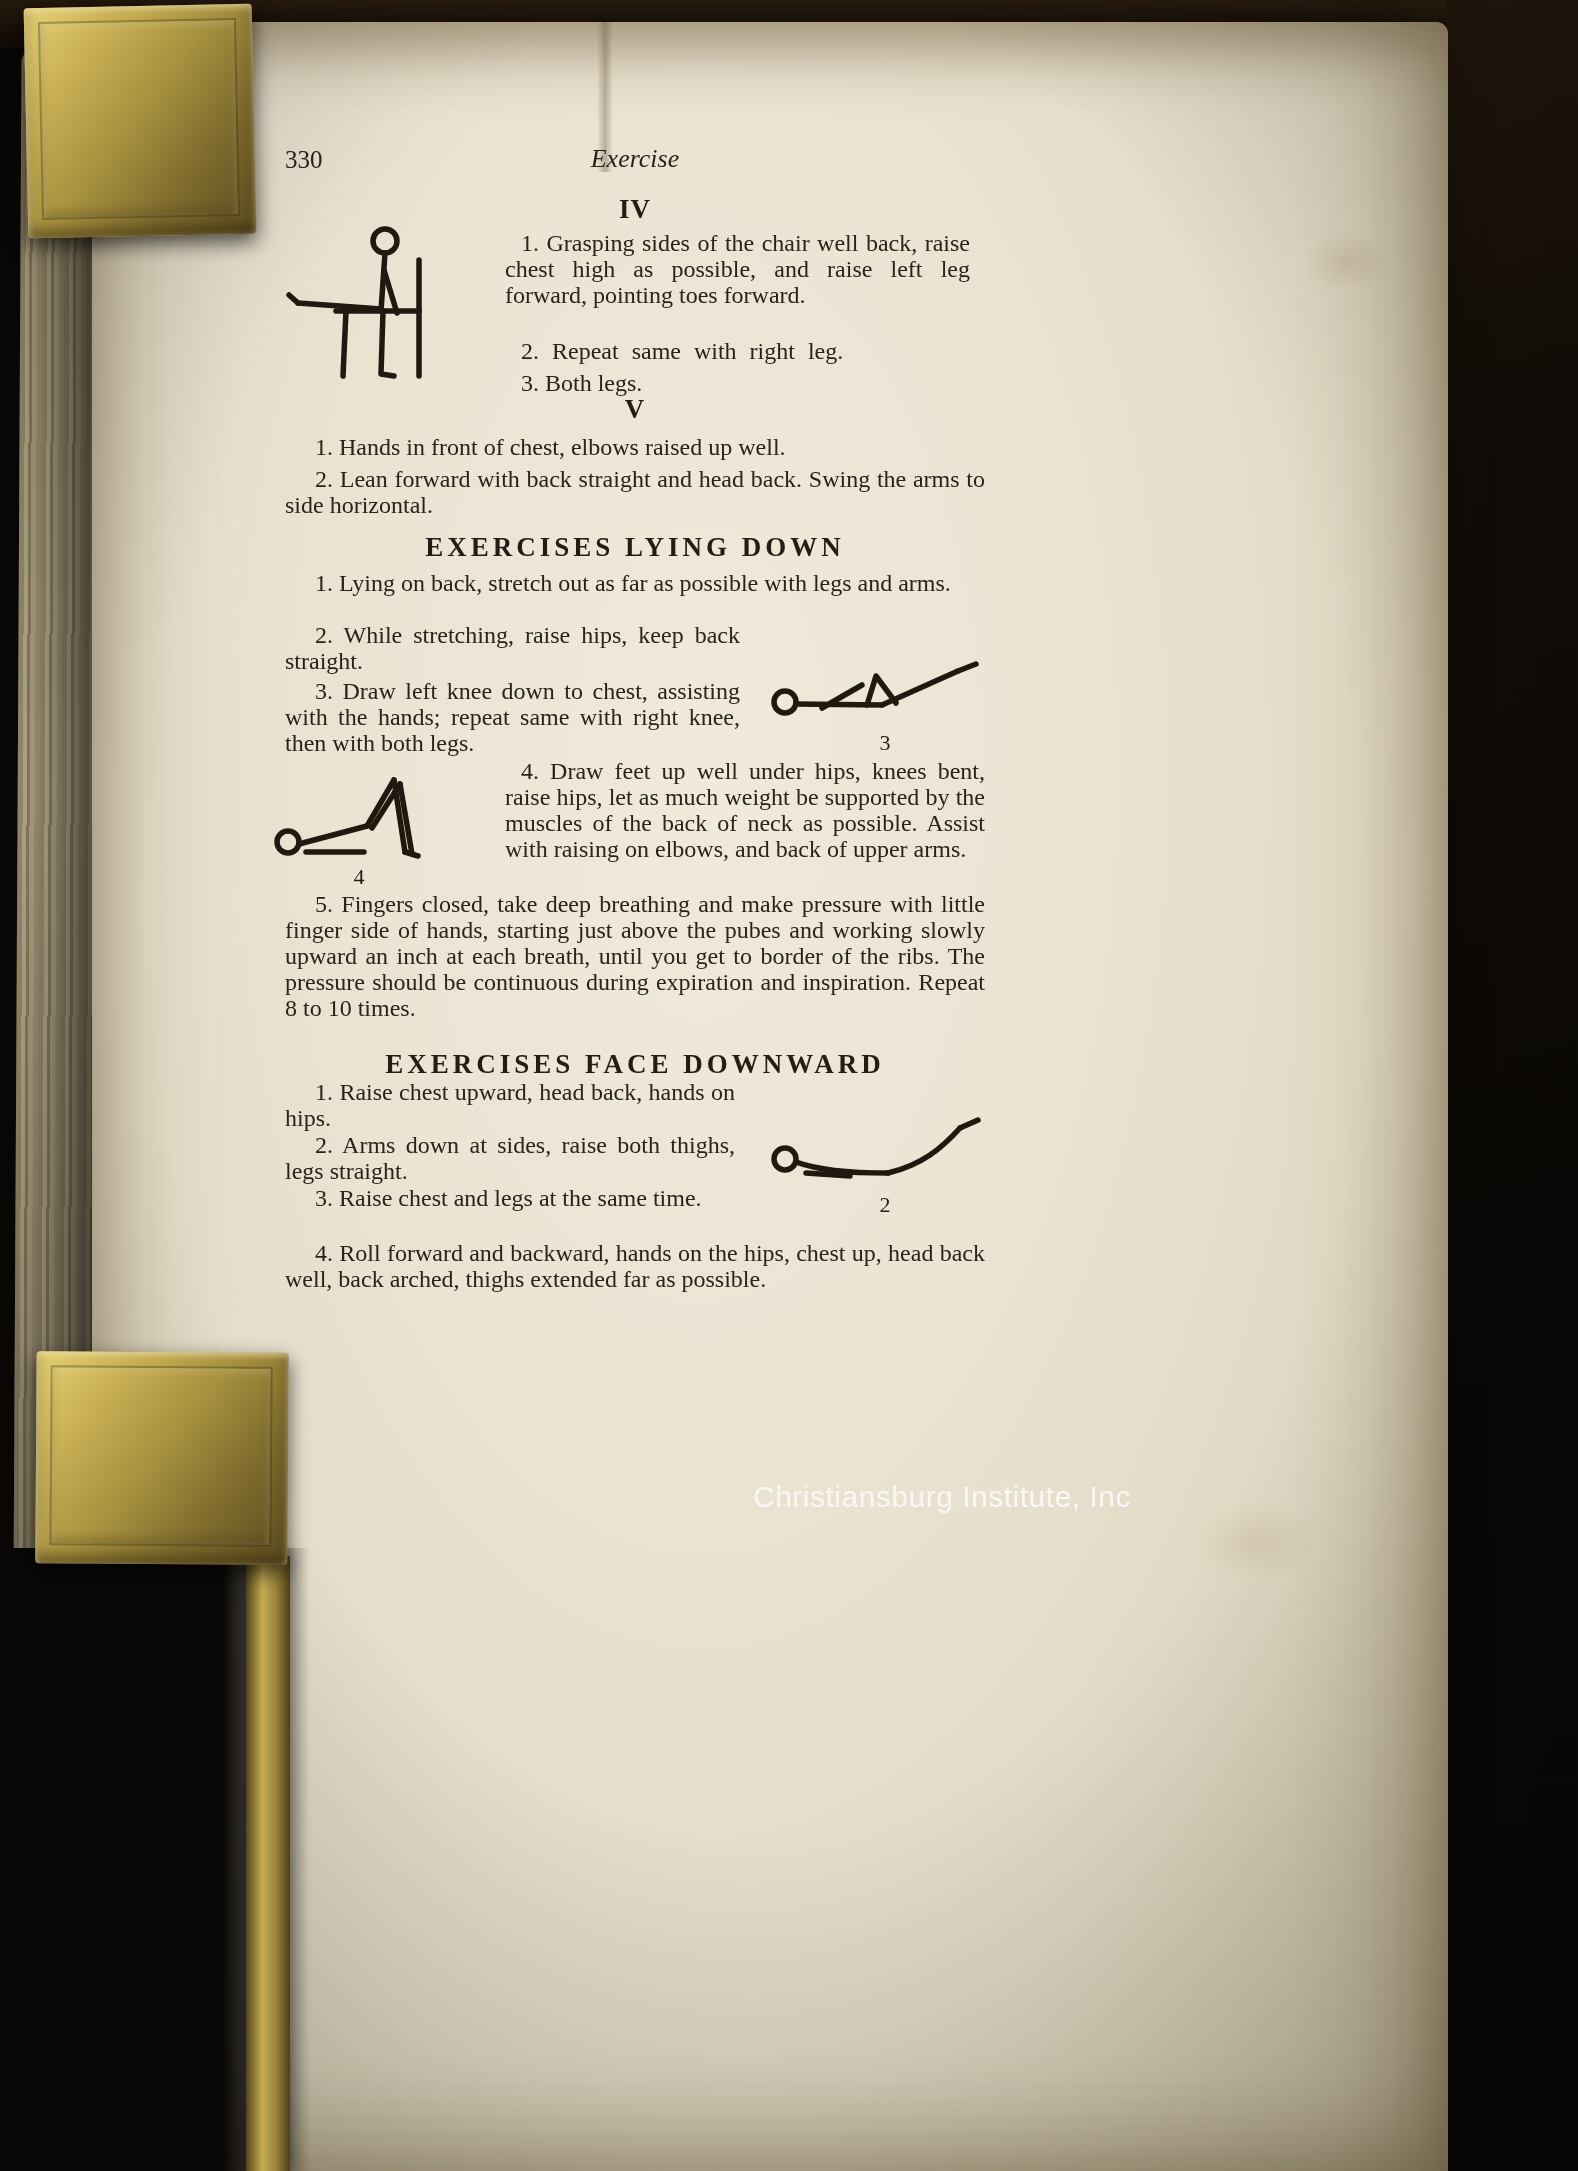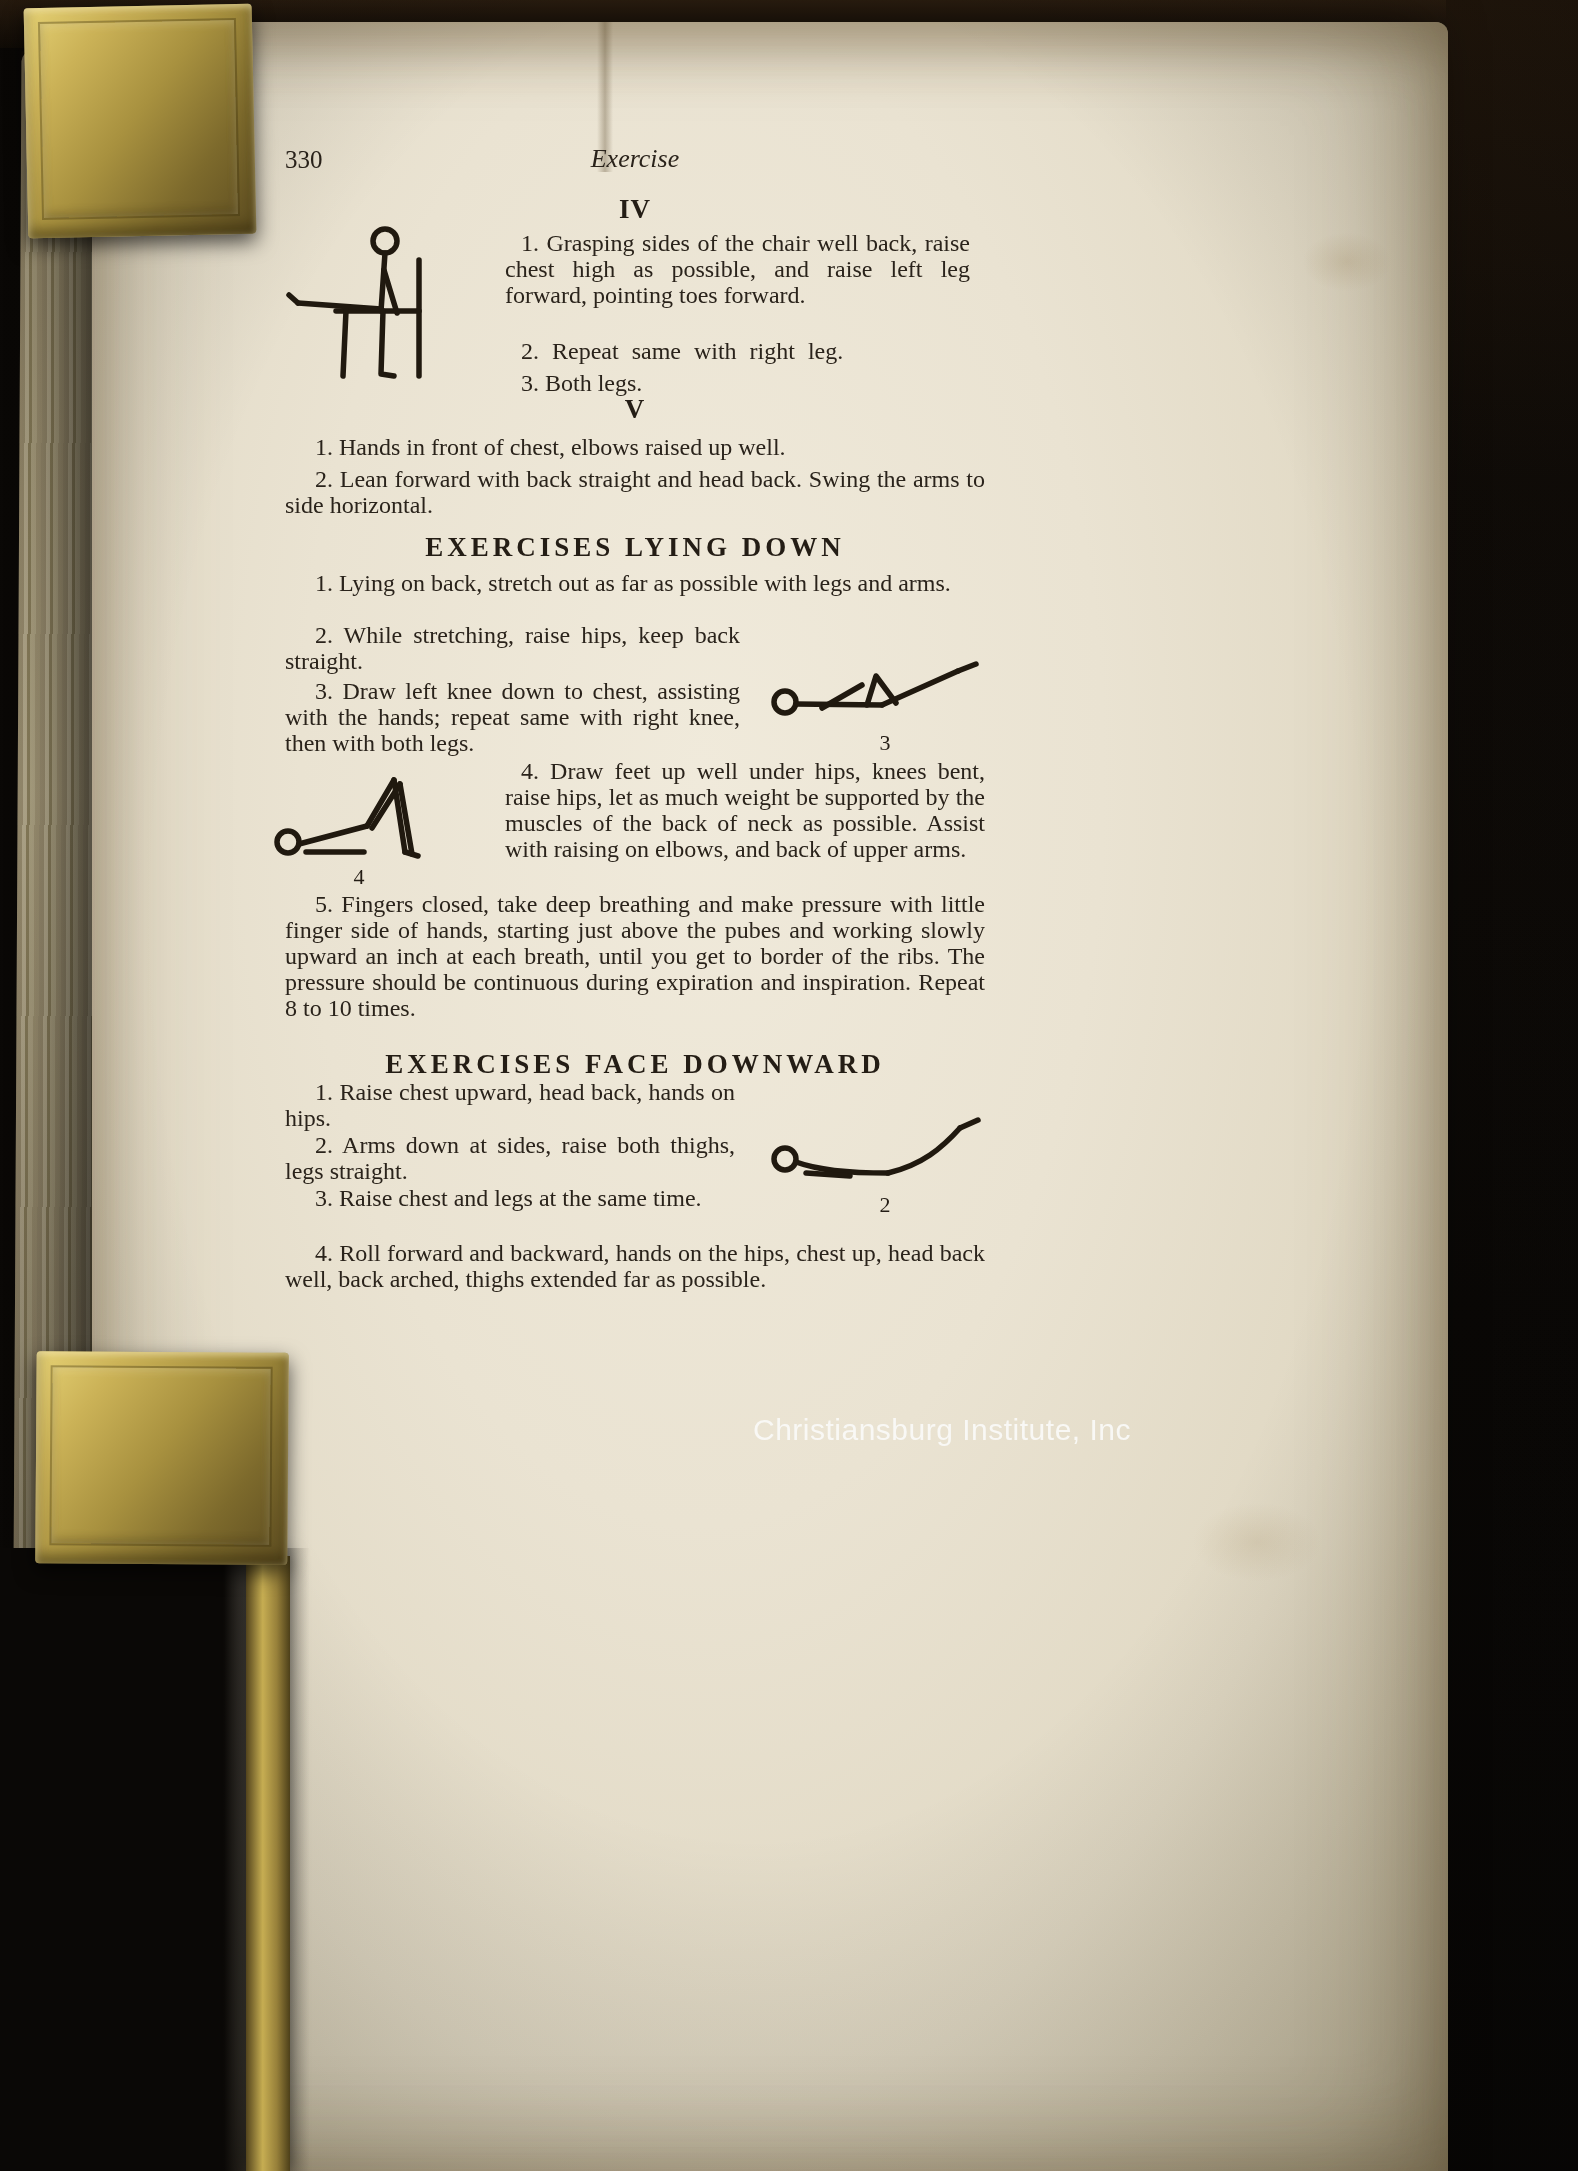--- a/index.html
+++ b/index.html
@@ -80,21 +80,21 @@
 
   .bl-dark { position:absolute; left:0; top:1548px; width:310px; height:623px;
     background:linear-gradient(90deg,#0a0806 72%, rgba(10,8,6,0) 100%); }
   .strap { position:absolute; left:246px; top:1556px; width:44px; height:615px;
     background:linear-gradient(90deg,#53441c 0%,#c6ad52 38%,#97803a 70%,#4c3f19 100%);
     box-shadow: 0 0 18px rgba(0,0,0,.5); }
 
   .vignette { position:absolute; inset:0; pointer-events:none;
     background:radial-gradient(ellipse at 48% 42%, transparent 52%, rgba(8,6,4,.3) 100%); }
 
-  .watermark { position:absolute; left:753px; top:1413px;
+  .watermark { position:absolute; left:753px; top:1480px;
     font-family:"Liberation Sans", sans-serif; font-size:30px;
     color:rgba(250,250,247,.93); letter-spacing:.5px;text-align:right; }
 </style>
 </head>
 <body>
 
 <div class="scene">
 
   <div class="top-wood"></div>
   <div class="right-dark"></div>

